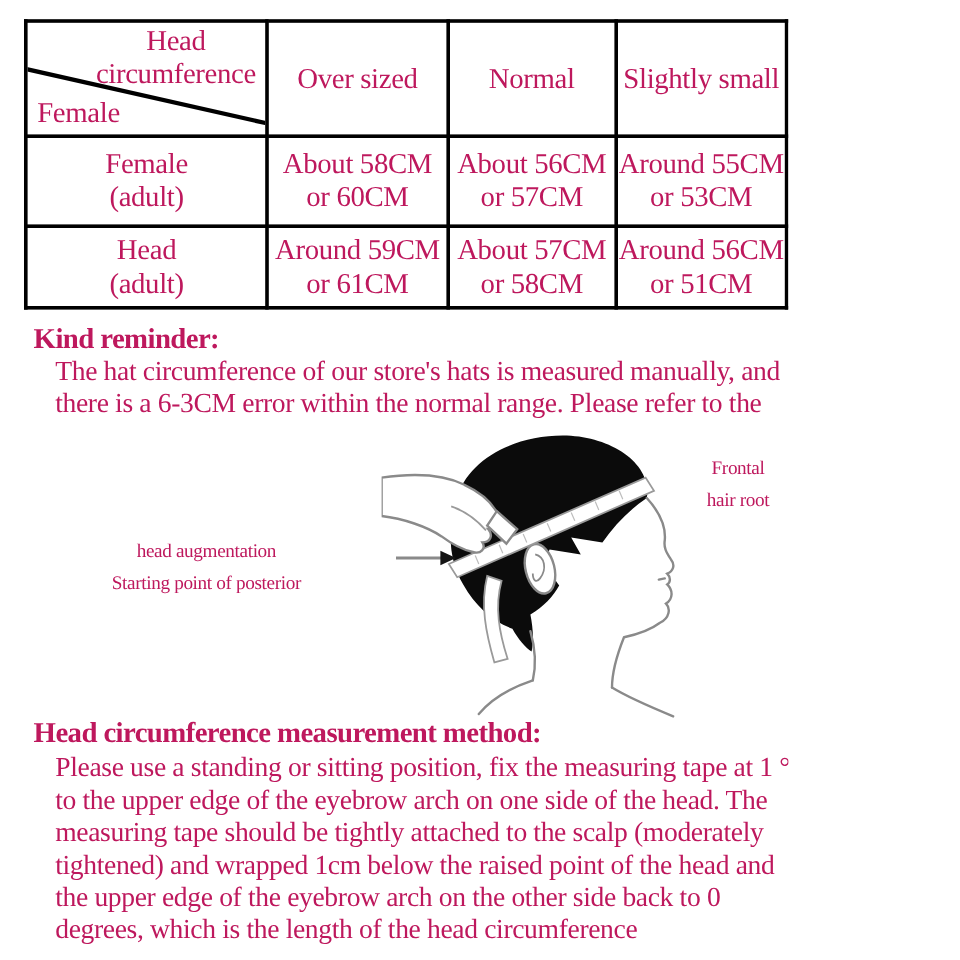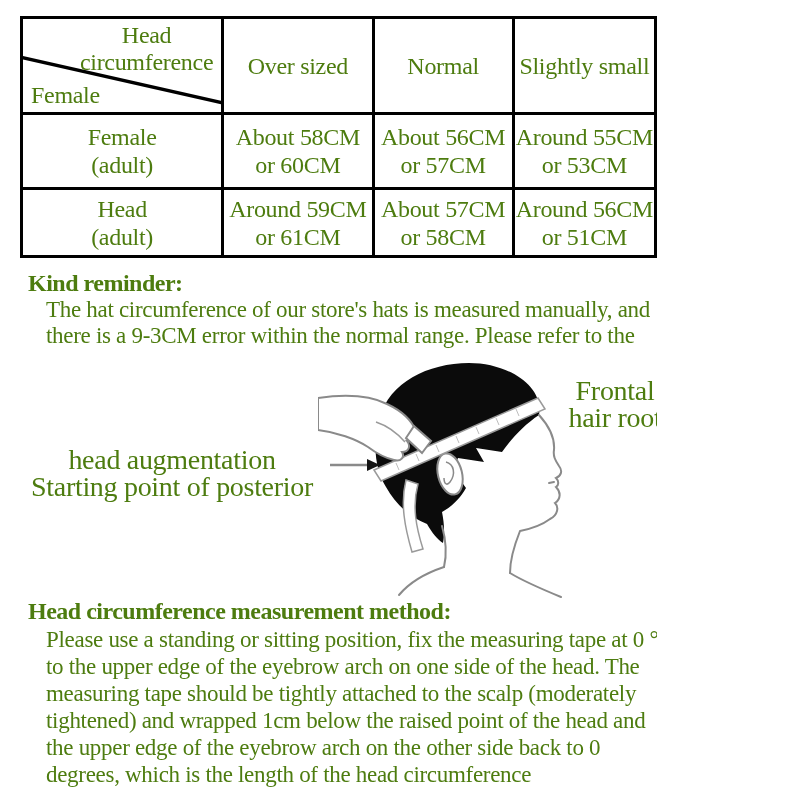--- a/index.html
+++ b/index.html
@@ -1,19 +1,19 @@
 <!DOCTYPE html>
 <html><head>
 <meta charset="utf-8">
 <style>
   html,body { margin:0; padding:0; background:#ffffff; }
   .sheet {
     position:relative; width:657px; height:800px; background:#ffffff;
     font-family:"Liberation Serif","DejaVu Serif",serif;
-    color:#4d7c0f; overflow:hidden; letter-spacing:-0.3px;
+    color:#be185d; overflow:hidden; letter-spacing:-0.3px;
   }
   table.size-table {
     position:absolute; left:20px; top:16px;
     border-collapse:collapse; table-layout:fixed;
   }
   table.size-table td {
     border:3px solid #000; text-align:center; vertical-align:middle;
     font-size:24px; line-height:28px; padding:0;
   }
   td.corner { position:relative; }
@@ -22,21 +22,21 @@
   .corner-bottom { position:absolute; bottom:4px; left:8px; line-height:26px; }
   .cell-lines div { line-height:28px; }
   .bold-heading {
     position:absolute; left:28px; font-weight:bold; font-size:24px;
     letter-spacing:-0.5px; white-space:nowrap;
   }
   .para { position:absolute; left:28px; font-size:23px; }
   .para .line { white-space:nowrap;margin-left:18px; }
   .para1 .line { line-height:26px; }
   .para2 .line { line-height:27px; }
-  .diagram-label { position:absolute; font-size:28px; text-align:center; }
+  .diagram-label { position:absolute; font-size:16px; text-align:center; }
   .diagram-label .line { line-height:27px; white-space:nowrap; }
   svg.head-illustration { position:absolute; left:318px; top:356px; }
 </style>
 </head>
 <body>
 
 <div class="sheet">
 
   <table class="size-table">
     <colgroup>
@@ -96,21 +96,21 @@
         <div>Around 56CM</div>
         <div>or 51CM</div>
       </td>
     </tr>
   </tbody>
     </table>
 
   <div class="bold-heading" style="top:270px">Kind reminder:</div>
   <div class="para para1" style="top:297px">
     <div class="line">The hat circumference of our store's hats is measured manually, and</div>
-    <div class="line">there is a 9-3CM error within the normal range. Please refer to the</div>
+    <div class="line">there is a 6-3CM error within the normal range. Please refer to the</div>
   </div>
 
   <svg class="head-illustration" width="372" height="246" viewBox="0 0 372 246">
 
     <path d="M 221,59
          C 226,30 190,7 151,7
          C 110,7 71,27 62,61
          C 54,89 57,113 68,131
          C 78,149 93,162 109,168
          C 114,177 120,184 125,187
@@ -176,21 +176,21 @@
     <div class="line">Frontal</div>
     <div class="line">hair root</div>
   </div>
   <div class="diagram-label" style="left:16px; top:446px; width:312px; line-height:26px">
     <div class="line">head augmentation</div>
     <div class="line">Starting point of posterior</div>
   </div>
 
   <div class="bold-heading" style="top:598px">Head circumference measurement method:</div>
   <div class="para para2" style="top:626px">
-    <div class="line">Please use a standing or sitting position, fix the measuring tape at 0 °</div>
+    <div class="line">Please use a standing or sitting position, fix the measuring tape at 1 °</div>
     <div class="line">to the upper edge of the eyebrow arch on one side of the head. The</div>
     <div class="line">measuring tape should be tightly attached to the scalp (moderately</div>
     <div class="line">tightened) and wrapped 1cm below the raised point of the head and</div>
     <div class="line">the upper edge of the eyebrow arch on the other side back to 0</div>
     <div class="line">degrees, which is the length of the head circumference</div>
   </div>
 
 </div>
 
 </body></html>

